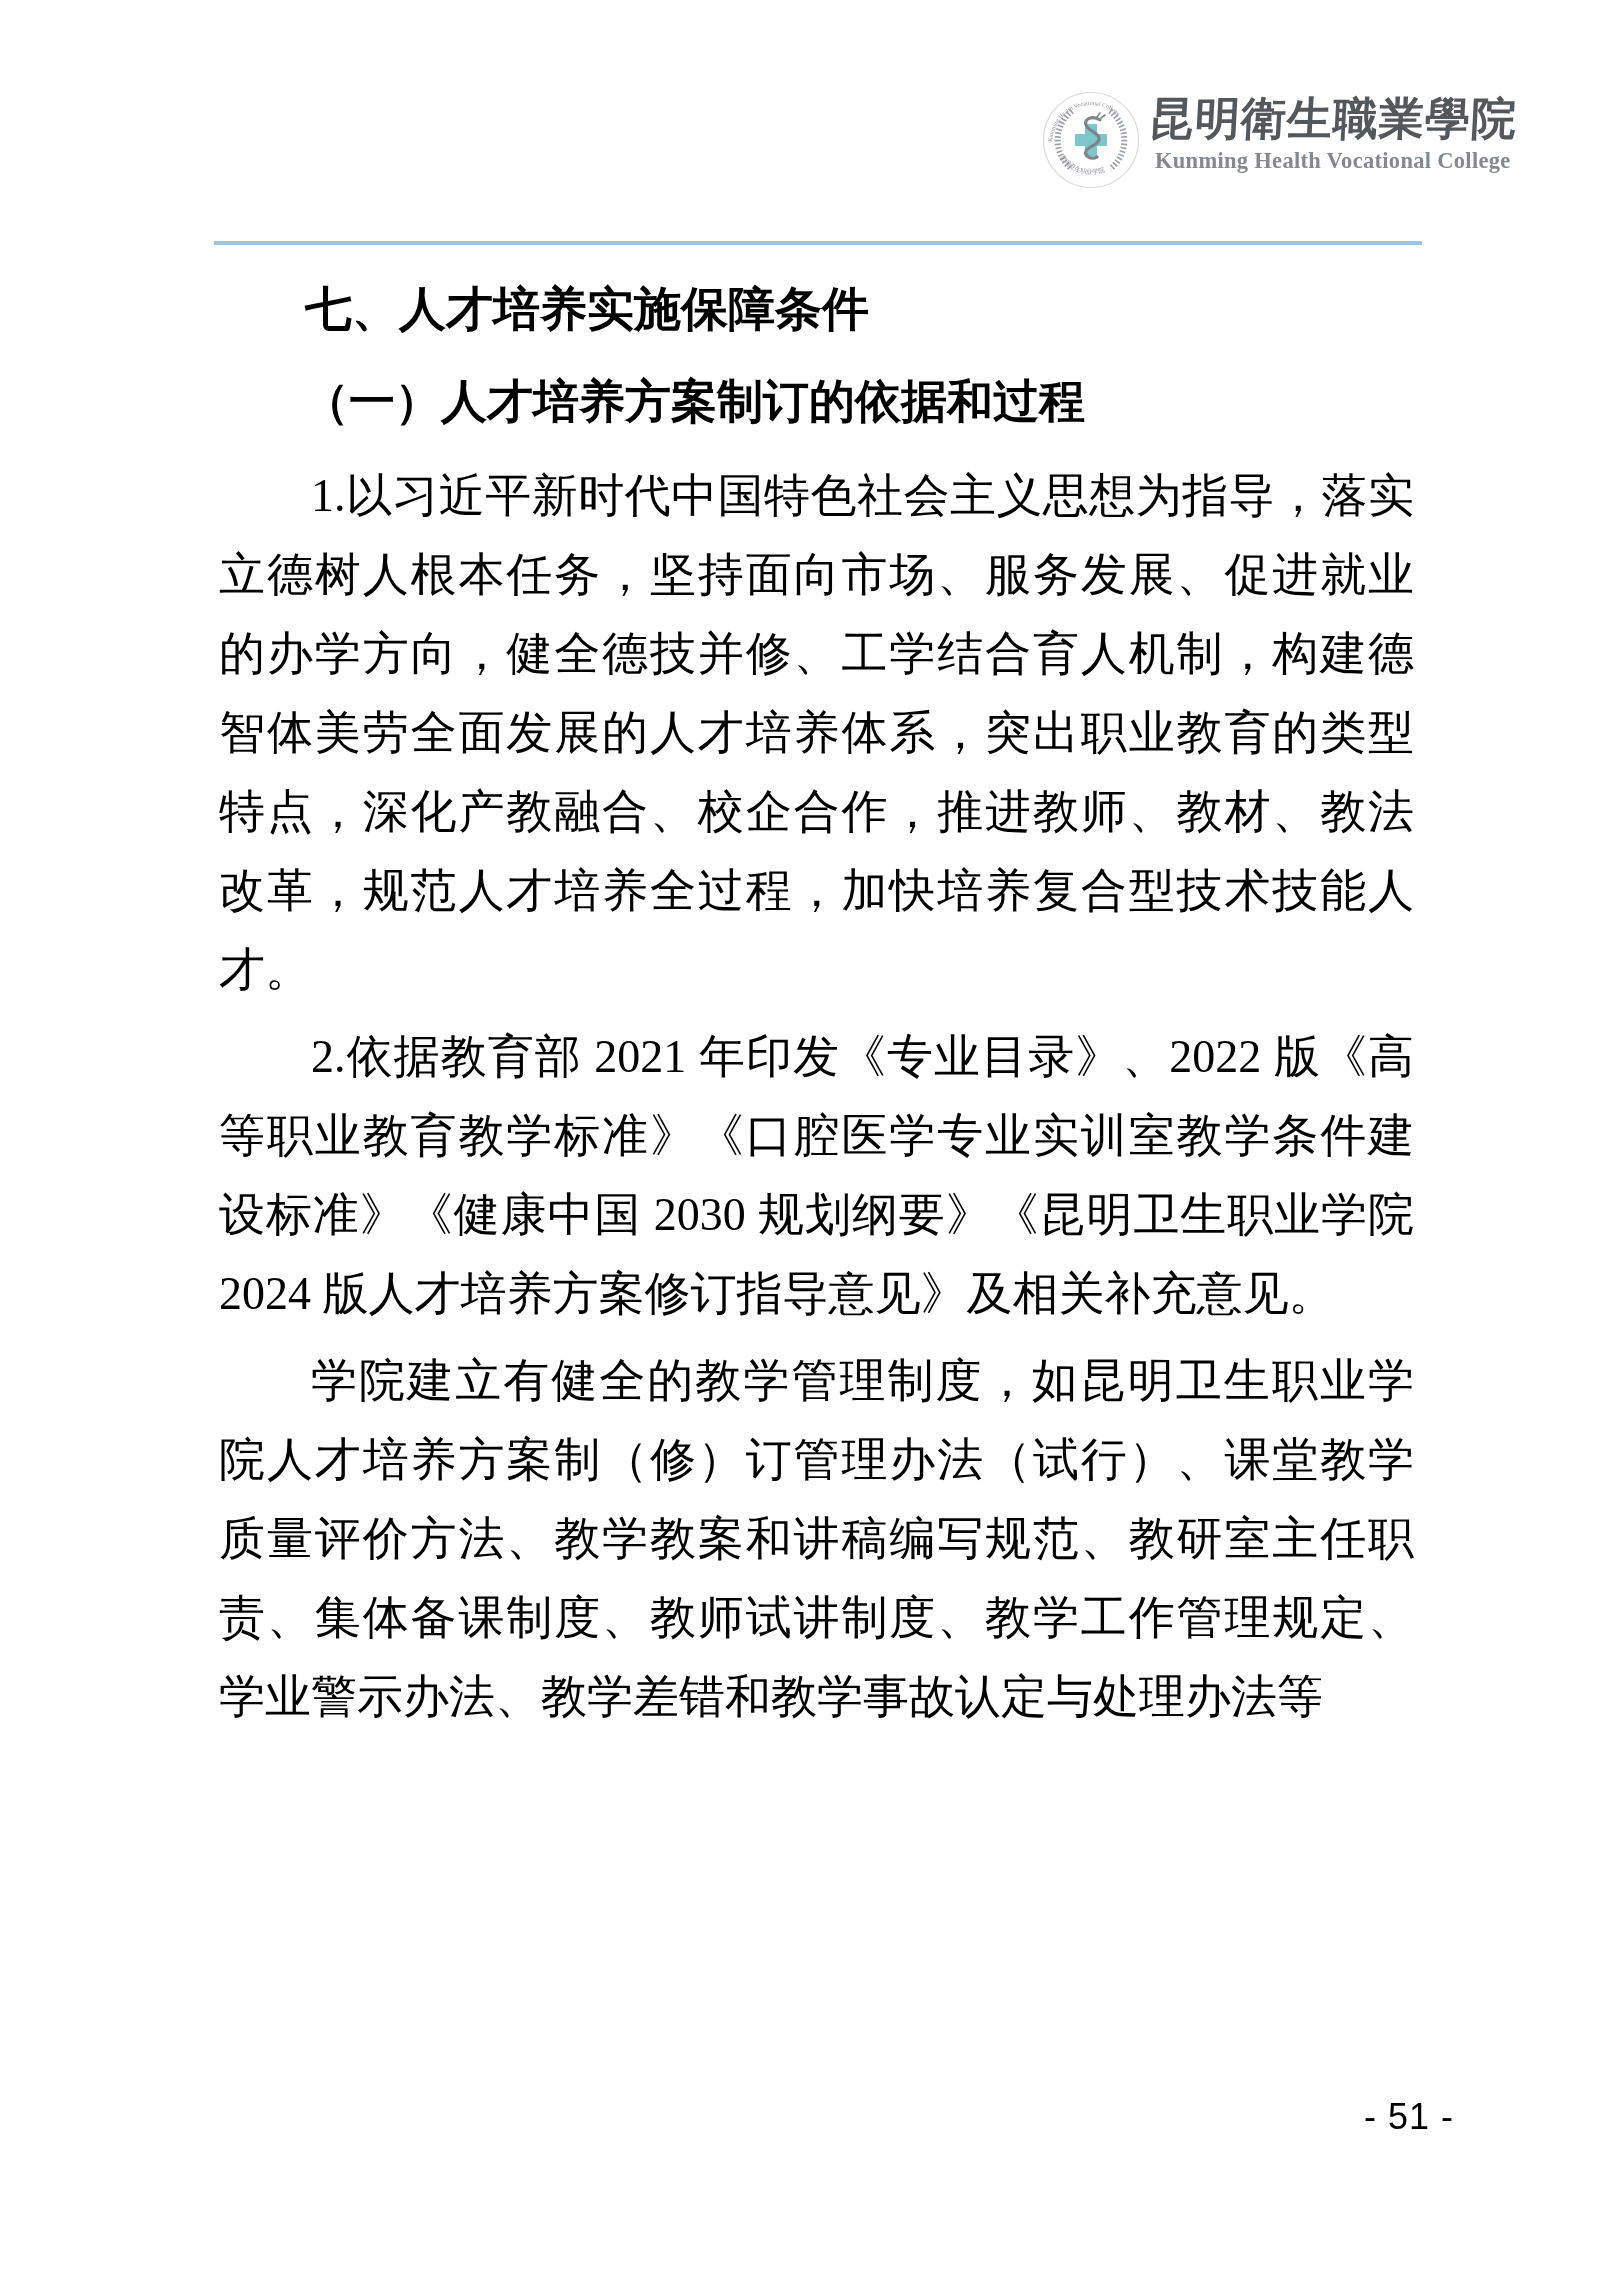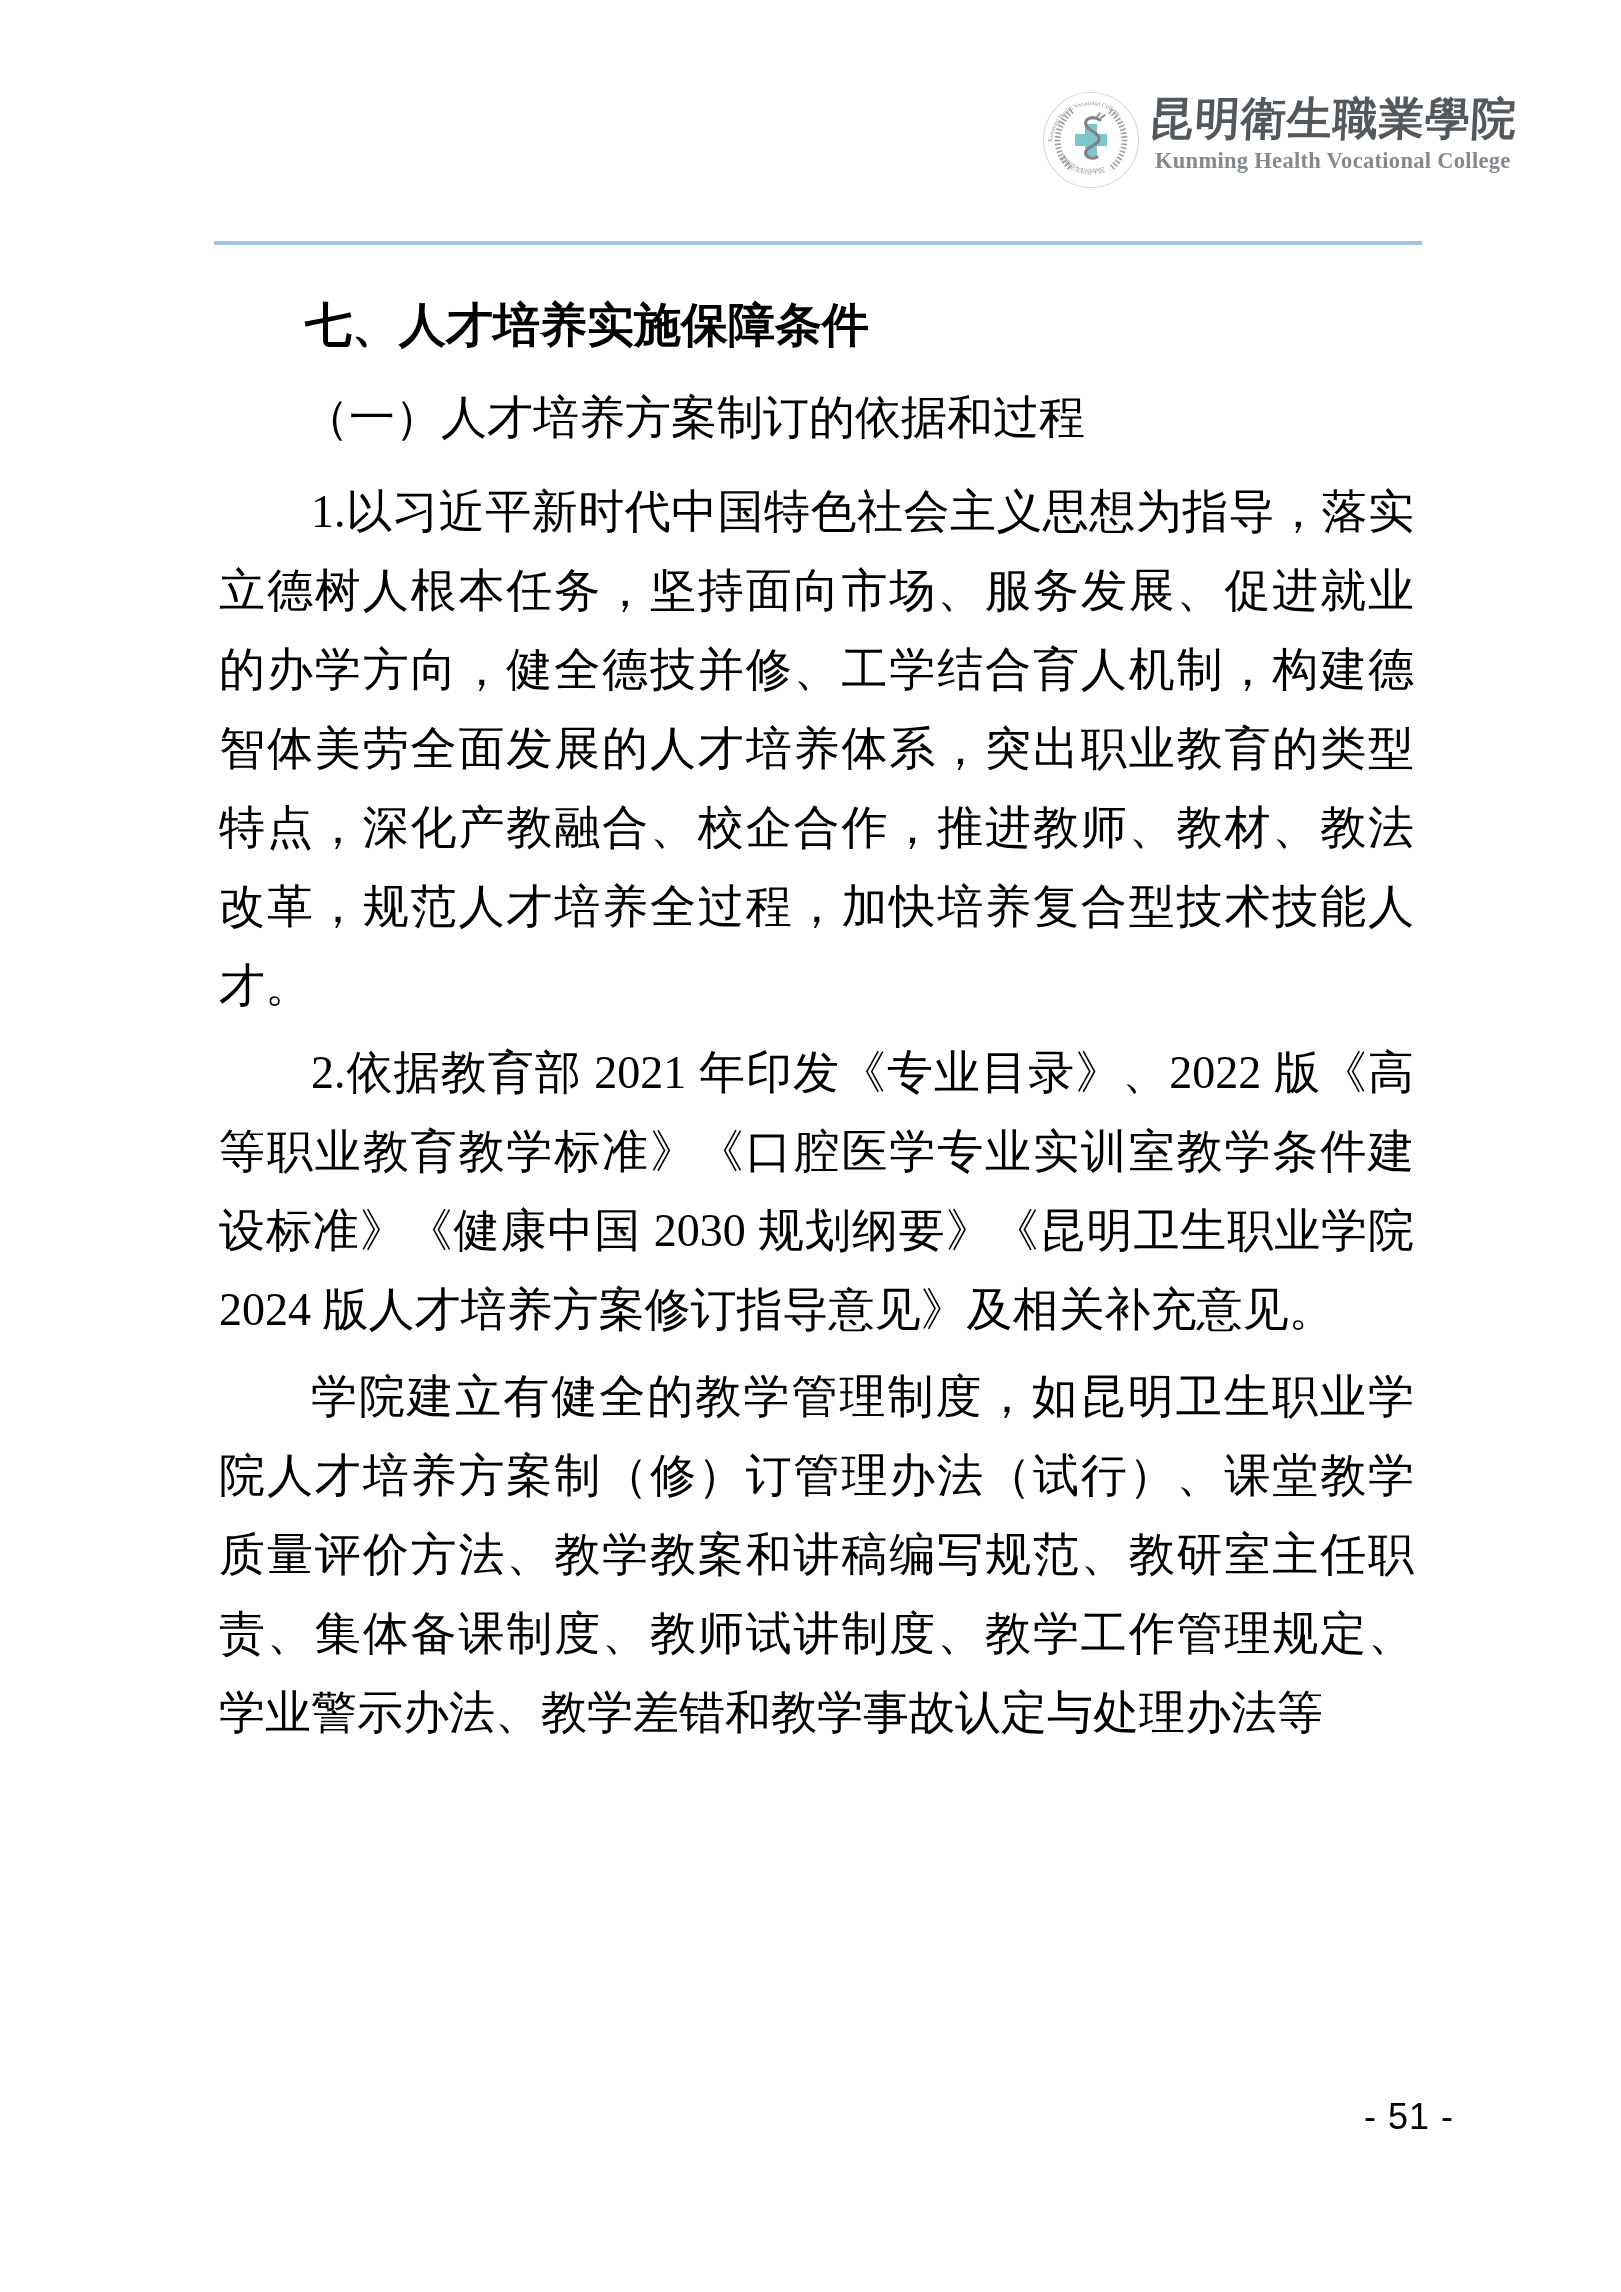--- a/index.html
+++ b/index.html
@@ -52,38 +52,38 @@
     top: 241px;
     width: 1208px;
     height: 3.9px;
     background: #9dc3e6;
   }
 
   
   .doc {
     position: absolute;
     left: 211px;
-    top: 278px;
+    top: 262px;
     width: 1211px;
     text-align: justify;
     text-justify: inter-ideograph;
   }
   .h1 {
     margin: 0;
     font-family: "Liberation Sans", "DejaVu Sans", sans-serif;
     font-weight: 700;
     font-size: 47px;
     line-height: 93px;
     text-indent: 2em;
     text-align: left;
   }
   .h2 {
     margin: 0;
     font-family: "Liberation Serif", "DejaVu Serif", serif;
-    font-weight: 400;
+    font-weight: 700;
     font-size: 46px;
     line-height: 93px;
     text-indent: 2em;
     text-align: left;
   }
   .para {
     margin: 8px;
     font-weight: 400;
     font-size: 46px;
     line-height: 79px;

